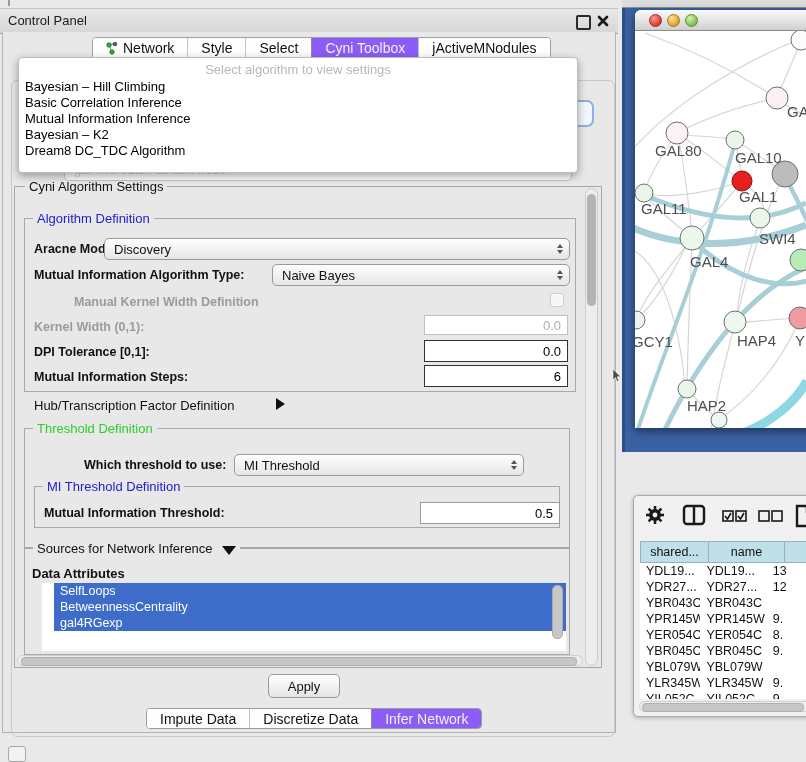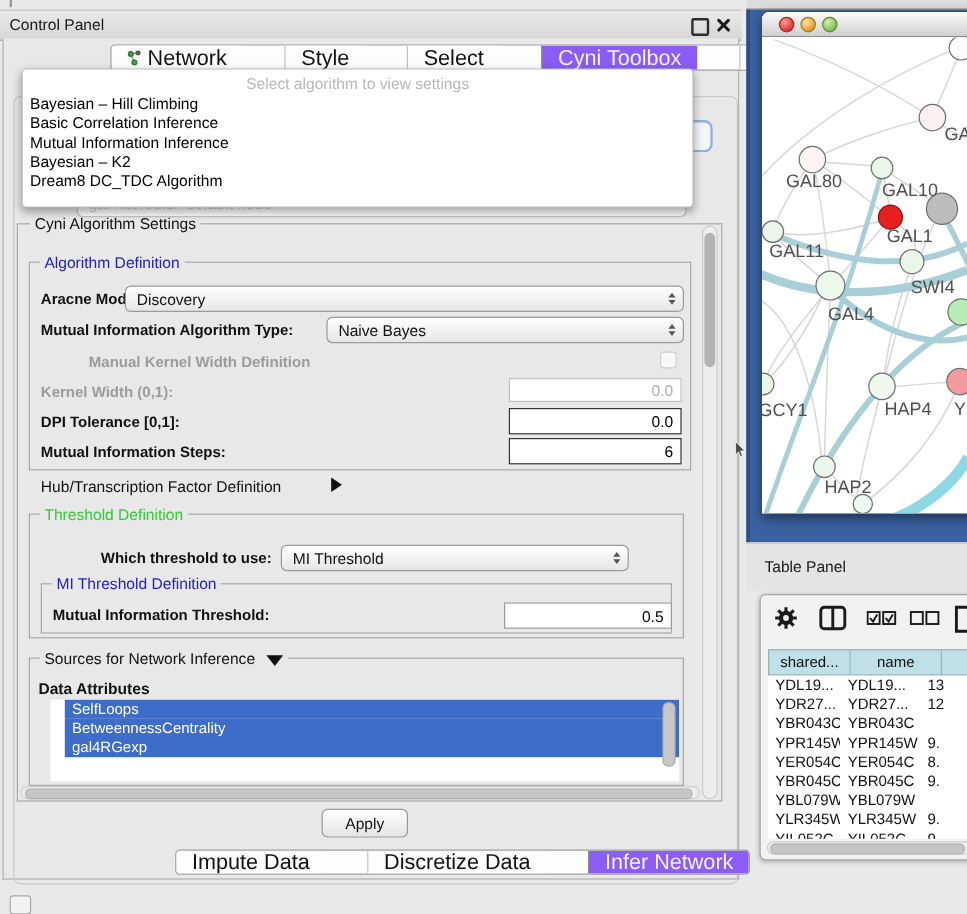--- a/index.html
+++ b/index.html
@@ -11,21 +11,21 @@
   .cp-title{position:absolute;left:8px;top:4px;font-size:13px;color:#1a1a1a;}
   .cp-float{position:absolute;left:576px;top:6px;width:11px;height:11px;border:2px solid #2b2b2b;border-radius:2px;}
   .cp-close{position:absolute;left:596px;top:5px;width:14px;height:14px;}
   .cp-close svg{display:block}
   .cp-body{position:absolute;left:2px;top:32px;width:614px;height:701px;background:#e8e8e8;
     border:1px solid #b2b2b2;border-top:none;box-sizing:border-box;}
   .inner-panel{position:absolute;left:8px;top:48px;width:602px;height:655px;border:1px solid #c9c9c9;border-radius:6px;}
   .top-tick{position:absolute;left:8px;top:0;width:2px;height:6px;background:#9a9a9a;}
   
   .seg-control{position:absolute;display:flex;border:1px solid #9e9e9e;border-radius:4px;overflow:hidden;
-    background:#fdfdfd;font-size:18px;height:22px;box-sizing:border-box;gap:35px;}
+    background:#fdfdfd;font-size:14px;height:22px;box-sizing:border-box;}
   .seg{display:flex;align-items:center;justify-content:center;padding:0 13px;border-left:1px solid #c3c3c3;
     color:#111;background:#fdfdfd;white-space:nowrap;}
   .seg:first-child{border-left:none;}
   .seg.sel{background:#8b5cf6;color:#f1f1f1;border-left-color:#8d8d8d;}
   .seg .tab-icon{margin-right:5px;display:inline-flex;}
   
   .algo-overlay{position:absolute;left:18px;top:57px;width:560px;height:116px;background:#fff;
     border:1px solid #bdbdbd;border-radius:4px;box-shadow:0 3px 8px rgba(0,0,0,.35);z-index:10;box-sizing:border-box;}
   .algo-placeholder{position:absolute;left:0;top:4px;width:100%;text-align:center;color:#b8b8b8;font-size:13px;}
   .algo-options{position:absolute;left:4px;top:21px;right:4px;}
@@ -189,21 +189,21 @@
   <span class="lbl dis" style="left:34px;top:320px;">Kernel Width (0,1):</span>
   <input class="tfield dis" style="left: 424px; top: 315px; width: 144px; height: 20px;" readonly="" value="0.0">
   <span class="lbl" style="left:34px;top:345px;">DPI Tolerance [0,1]:</span>
   <input class="tfield strong" style="left: 424px; top: 340px; width: 144px; height: 22px;" readonly="" value="0.0">
   <span class="lbl" style="left:34px;top:370px;">Mutual Information Steps:</span>
   <input class="tfield strong" style="left: 424px; top: 365px; width: 144px; height: 22px;" readonly="" value="6">
 
   <span class="lbl plain" style="left:34px;top:398px;">Hub/Transcription Factor Definition</span>
   <span class="arrow-right" style="position:absolute;left:276px;top:398px;"></span>
 
-  <div class="group" style="left:24px;top:428px;width:546px;height:104px;">
+  <div class="group" style="left:24px;top:428px;width:546px;height:120px;">
     <span class="legend green">Threshold Definition</span>
   </div>
   <span class="lbl" style="left:84px;top:458px;">Which threshold to use:</span>
   <div class="combo" style="left:234px;top:454px;width:290px;height:22px;">
     <span>MI Threshold</span>
     <span class="arrows">
         <span class="tri-up"></span>
         <span class="tri-dn"></span>
       </span>
   </div>
@@ -313,23 +313,20 @@
           <text x="124" y="213" font-size="15" fill="#4f4f4f" font-family="&quot;Liberation Sans&quot;, sans-serif">SWI4</text>
           <text x="55" y="236" font-size="15" fill="#4f4f4f" font-family="&quot;Liberation Sans&quot;, sans-serif">GAL4</text>
           <text x="-3" y="316" font-size="15" fill="#4f4f4f" font-family="&quot;Liberation Sans&quot;, sans-serif">GCY1</text>
           <text x="102" y="315" font-size="15" fill="#4f4f4f" font-family="&quot;Liberation Sans&quot;, sans-serif">HAP4</text>
           <text x="160" y="315" font-size="15" fill="#4f4f4f" font-family="&quot;Liberation Sans&quot;, sans-serif">Y</text>
           <text x="52" y="380" font-size="15" fill="#4f4f4f" font-family="&quot;Liberation Sans&quot;, sans-serif">HAP2</text>
         </svg>
     </div>
   </div>
 
-  <div class="tp-header">
-    <span class="tp-title">Table Panel</span>
-  </div>
 
   <div class="table-window">
     <span class="tt-icon" style="left:10px;">
       <svg width="22" height="22" viewBox="0 0 22 22">
         <g stroke="#1a1a1a" stroke-width="2.6">
           <line x1="11" y1="2" x2="11" y2="20"></line>
             <line x1="2" y1="11" x2="20" y2="11"></line>
           <line x1="4.6" y1="4.6" x2="17.4" y2="17.4"></line>
             <line x1="17.4" y1="4.6" x2="4.6" y2="17.4"></line>
         </g>

